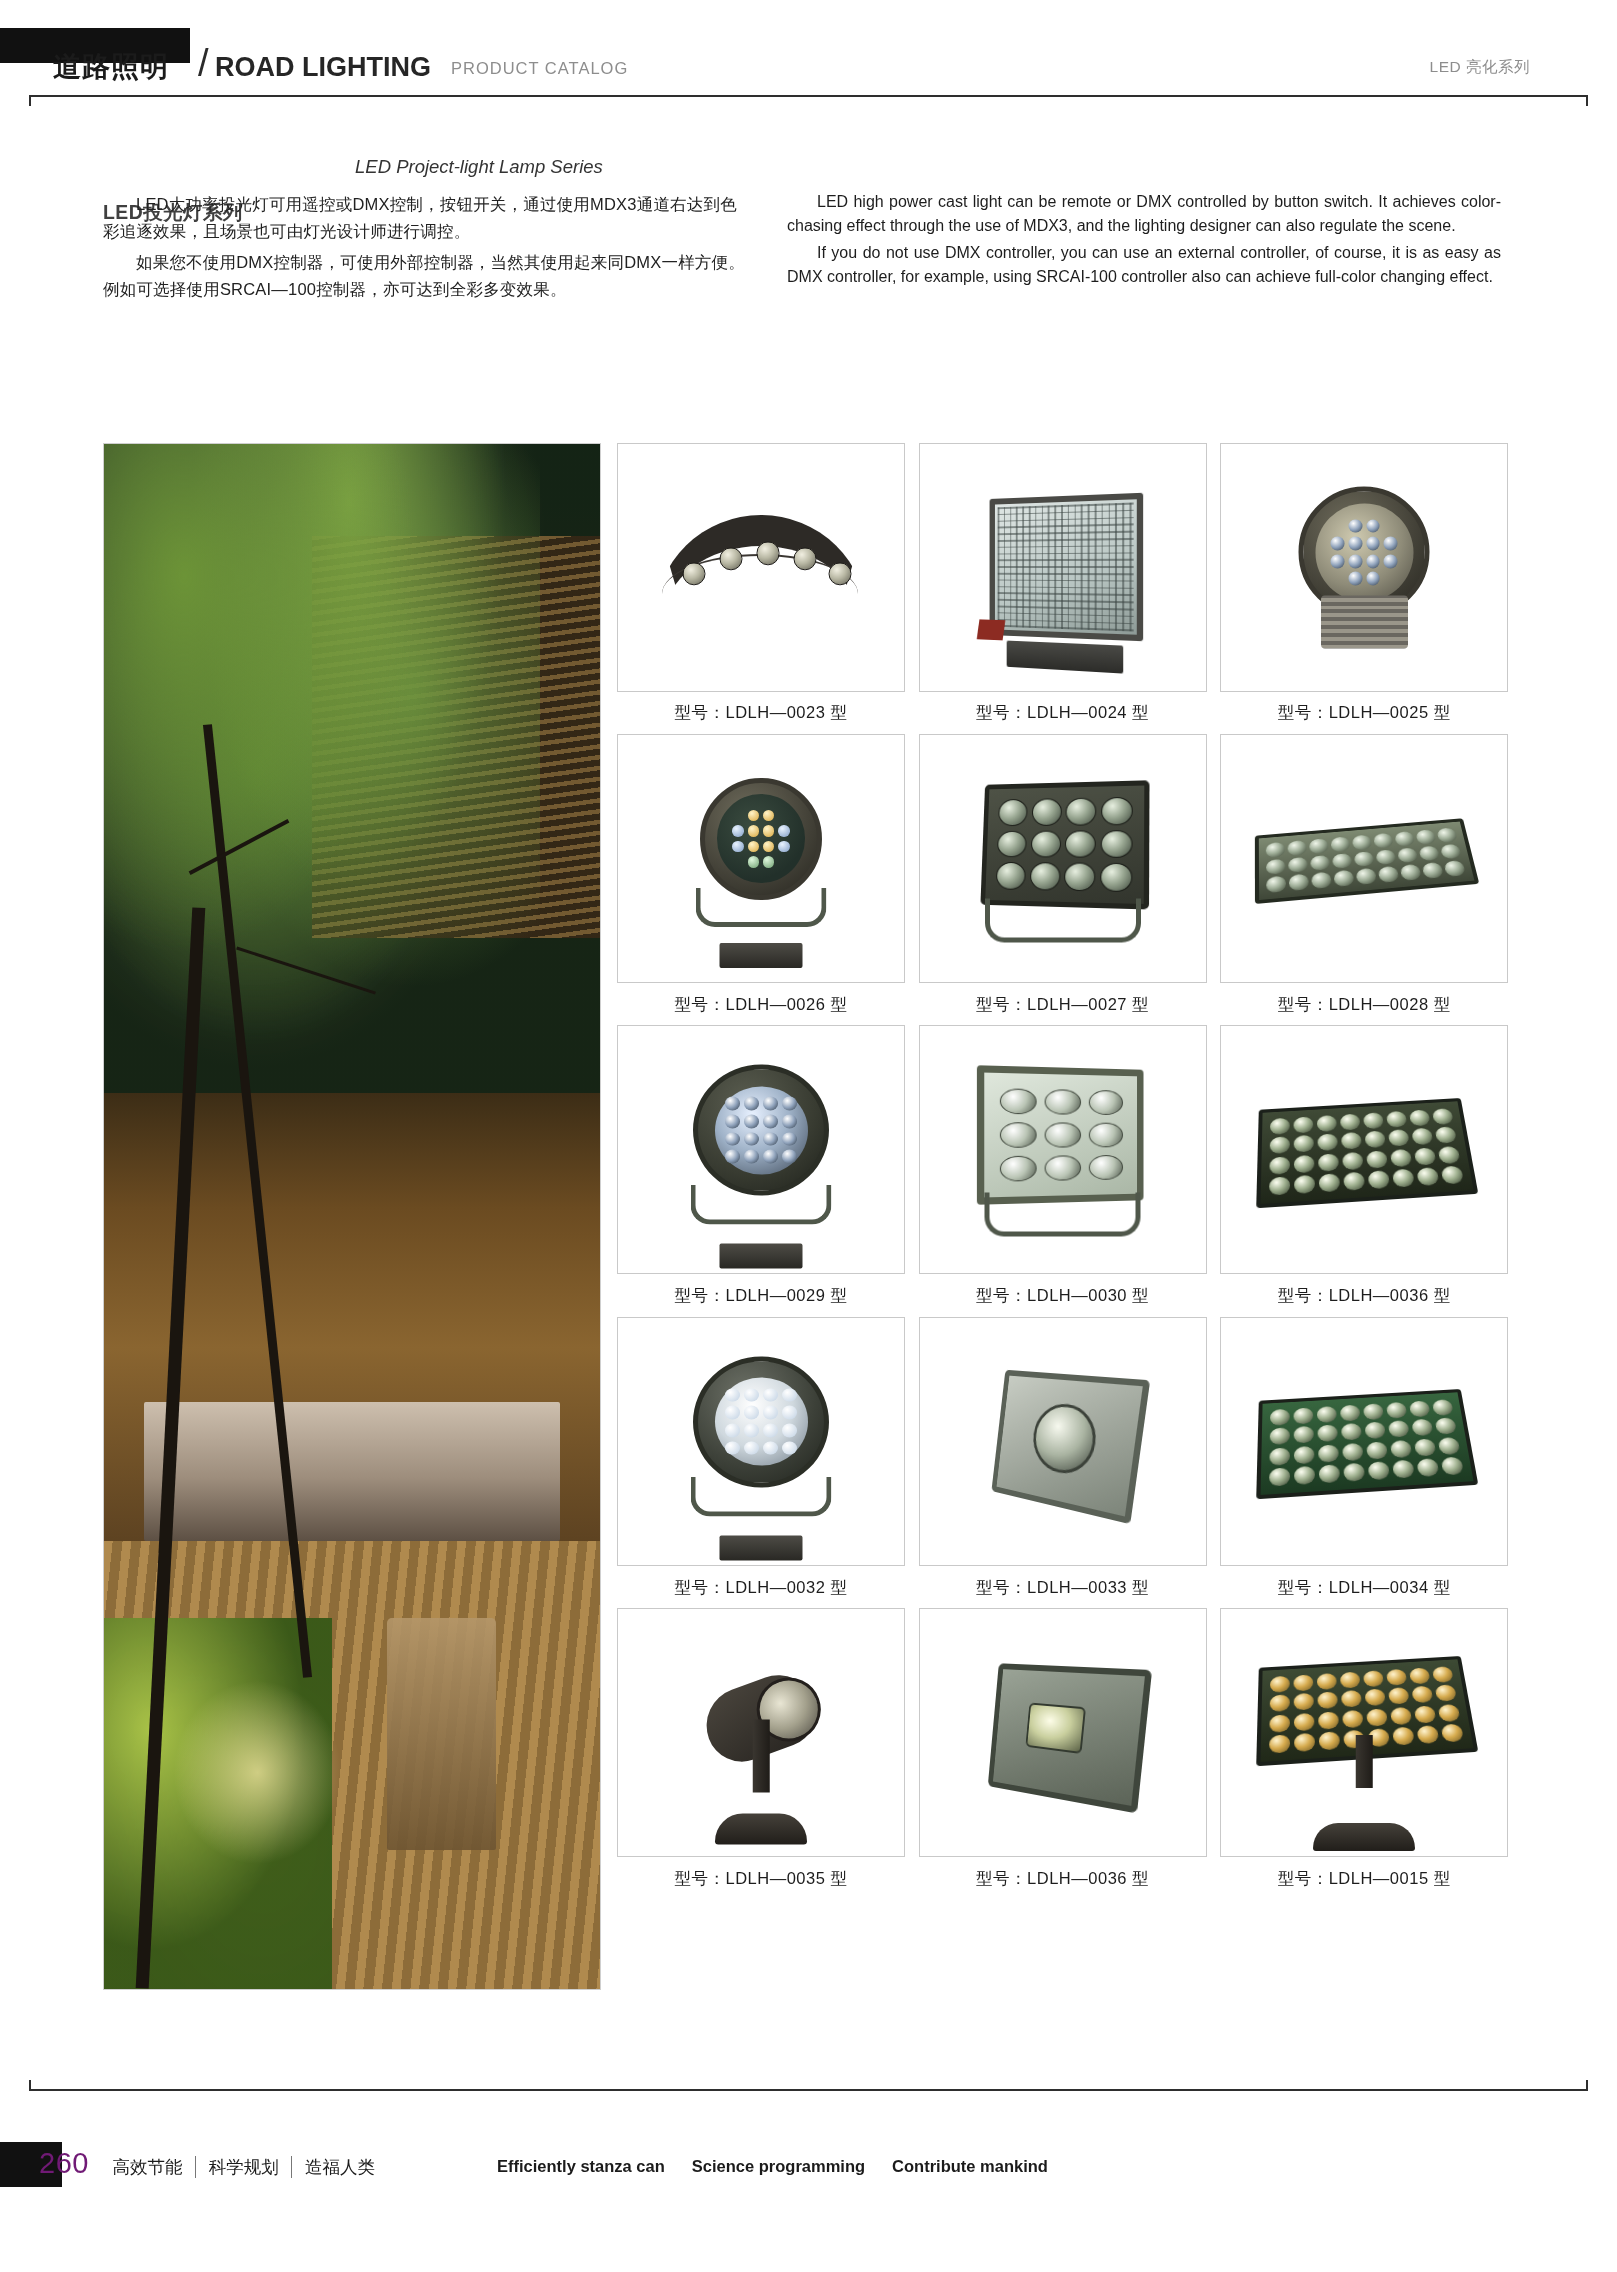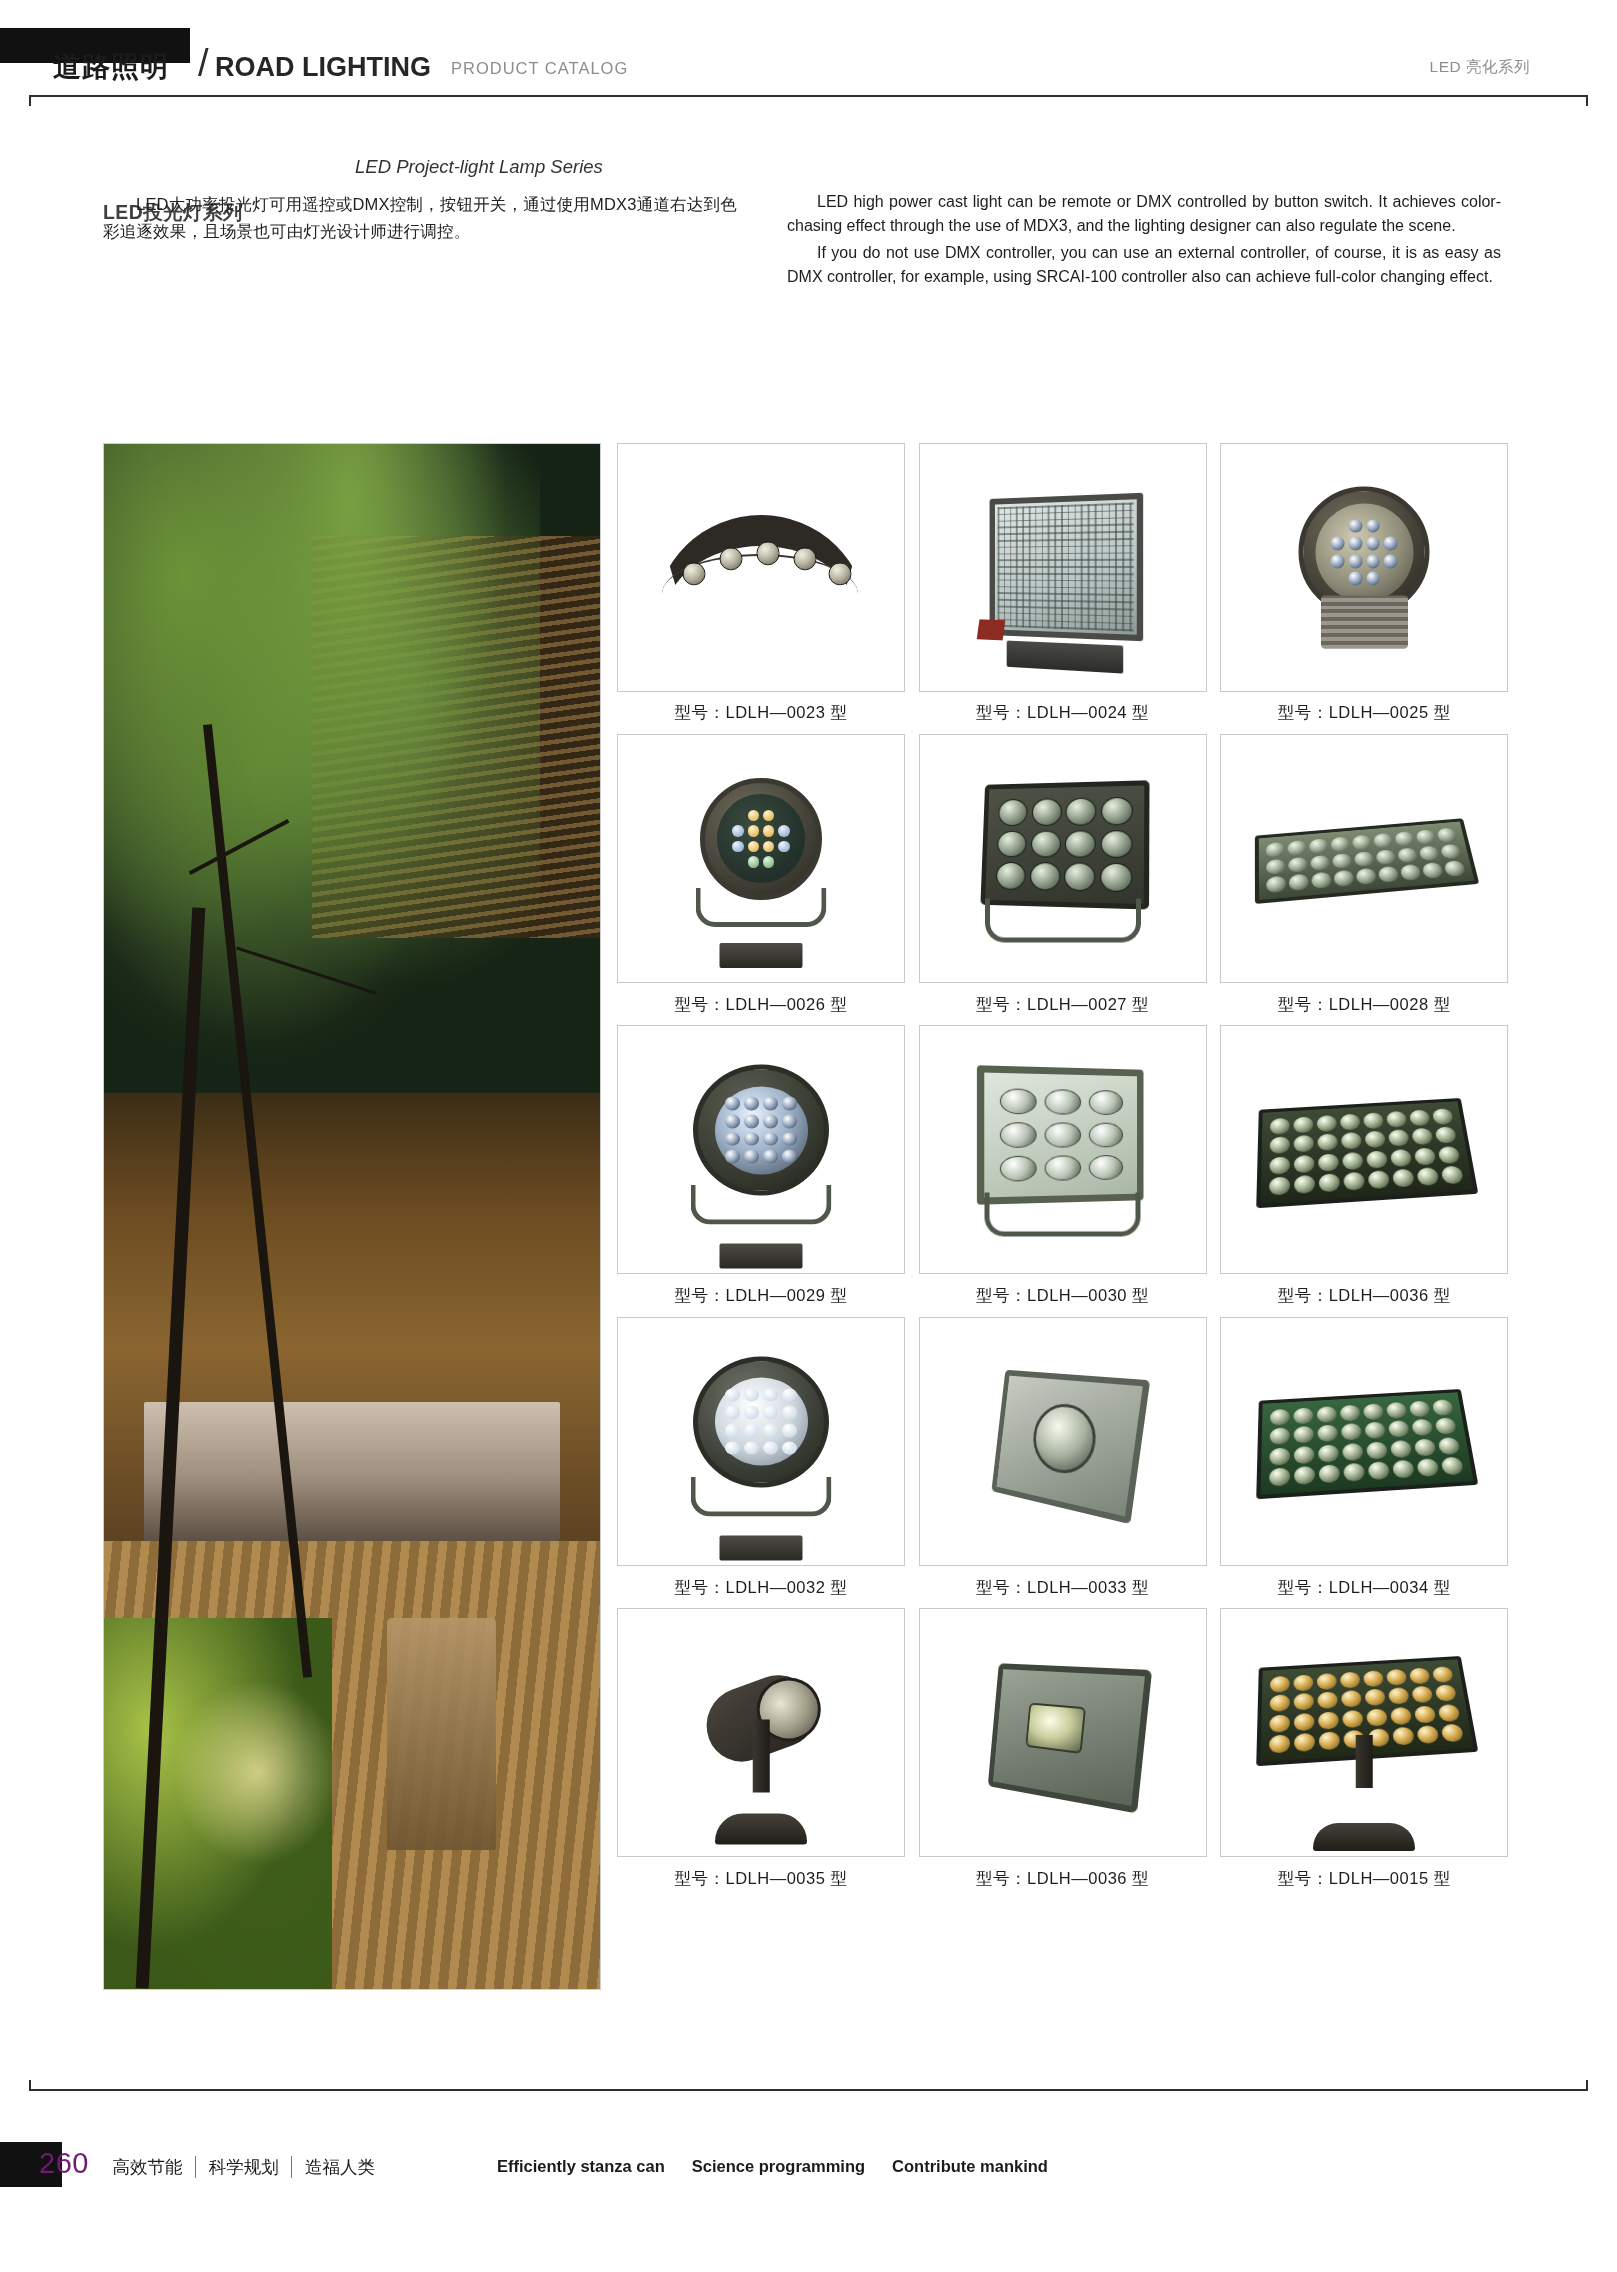--- a/index.html
+++ b/index.html
@@ -644,20 +644,21 @@
   <div class="header-rule"></div>
   <div class="header-rule-tick"></div>
   <div class="header-rule-tick right"></div>
 </div>
 
 <div class="intro">
   <div class="sec-title-cn">LED投光灯系列</div>
   <div class="sec-title-en">LED Project-light Lamp Series</div>
   <div class="col-cn">
     <p>LED大功率投光灯可用遥控或DMX控制，按钮开关，通过使用MDX3通道右达到色彩追逐效果，且场景也可由灯光设计师进行调控。</p>
+    <p>如果您不使用DMX控制器，可使用外部控制器，当然其使用起来同DMX一样方便。例如可选择使用SRCAI—100控制器，亦可达到全彩多变效果。</p>
   </div>
   <div class="col-en">
     <p>LED high power cast light can be remote or DMX controlled by button switch. It achieves color-chasing effect through the use of MDX3, and the lighting designer can also regulate the scene.</p>
     <p>If you do not use DMX controller, you can use an external controller, of course, it is as easy as DMX controller, for example, using SRCAI-100 controller also can achieve full-color changing effect.</p>
   </div>
 </div>
 
 <div class="content">
 
   <div class="hero-photo">

